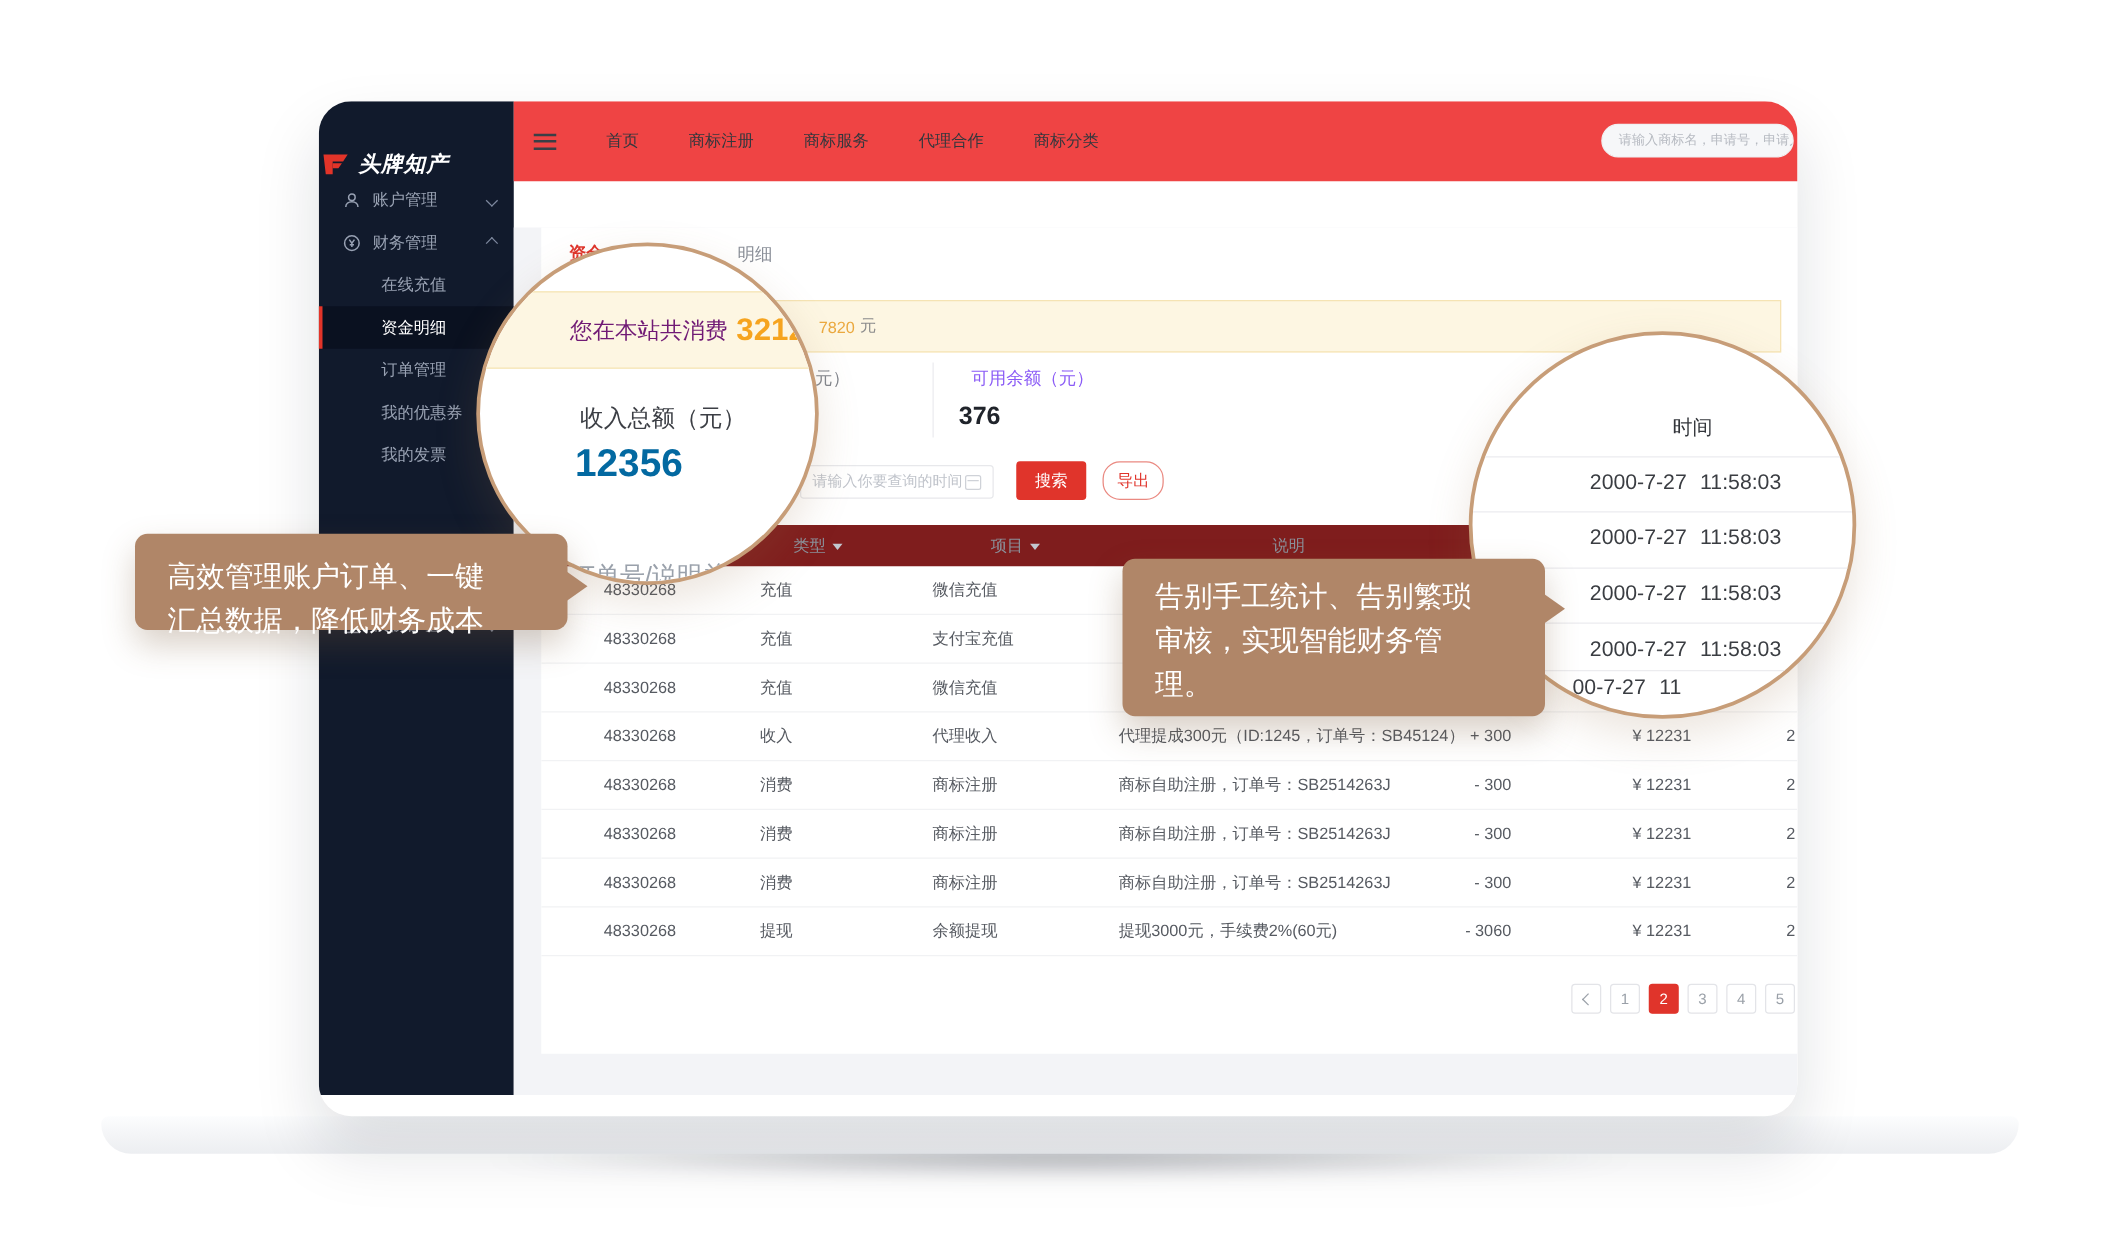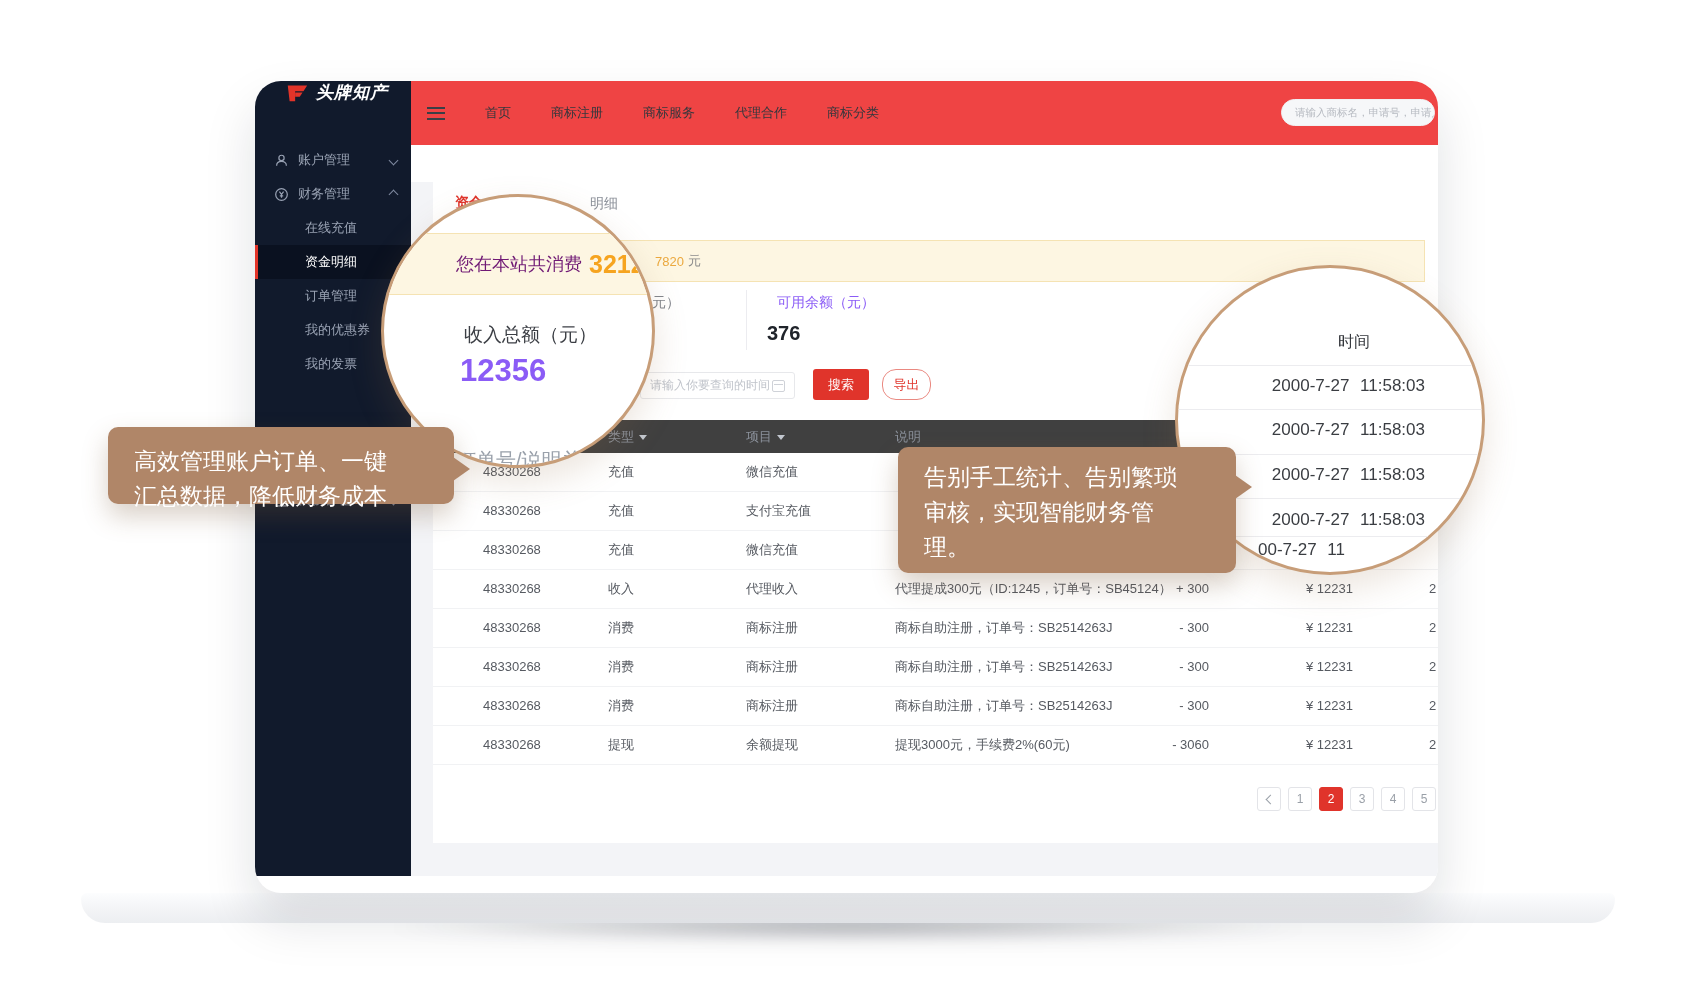--- a/index.html
+++ b/index.html
@@ -9,21 +9,21 @@
   
   .base-shadow { position:absolute; left:200px; top:906px; width:1296px; height:40px; z-index:0;
     background:radial-gradient(ellipse 50% 50% at 50% 50%, rgba(25,30,45,.38), rgba(25,30,45,0) 72%); filter:blur(8px); }
   .laptop-base { position:absolute; left:81px; top:893px; width:1534px; height:30px; z-index:2;
     background:linear-gradient(180deg,#fcfdfe 0%,#f3f4f6 55%,#eceef1 100%); border-radius:6px 6px 24px 24px; }
   .screen { position:absolute; left:255px; top:81px; width:1183px; height:812px; background:#fff;
     border-radius:26px; box-shadow:0 26px 52px rgba(15,23,42,.13); overflow:hidden; z-index:10; }
 
   
   .sidebar { position:absolute; left:0; top:0; width:156px; height:795px; background:#111a2c; }
-  .logo { height:62px; display:flex; align-items:flex-start; gap:7px; padding-left:30px; }
+  .logo { height:62px; display:flex; align-items:flex-end; gap:7px; padding-left:1px; }
   .logo-text { color:#fff; font-size:17px; font-weight:bold; font-style:italic; letter-spacing:1px; white-space:nowrap; }
   .menu-item { height:34px; display:flex; align-items:center; gap:9px; padding:0 14px 0 19px; color:#9aa3b4; font-size:13px; cursor:pointer; }
   .menu-item .lbl { flex:1; }
   .sub-item { height:34px; line-height:34px; padding-left:50px; color:#9aa3b4; font-size:13px; position:relative; cursor:pointer; white-space:nowrap; }
   .sub-item.active { background:#0a1120; color:#fff; }
   .sub-item.active::before { content:""; position:absolute; left:0; top:0; width:3px; height:100%; background:#e23429; }
   .menu-gap { height:102px; }
   .chev { width:7px; height:7px; border-right:1.5px solid #7f8aa0; border-bottom:1.5px solid #7f8aa0; transform:rotate(45deg); flex:none; }
   .chev.up { transform:rotate(-135deg); }
   .sideicon { width:15px; height:15px; flex:none; stroke:#98a1b3; fill:none; stroke-width:1.3; }
@@ -63,21 +63,21 @@
 
   .date-input { position:absolute; left:207px; top:190px; width:155px; height:27px; border:1px solid #e7e8eb; border-radius:3px;
     display:flex; align-items:center; justify-content:space-between; padding:0 9px; font-size:12px; color:#c0c4cb; background:#fff; }
   .cal { width:13px; height:12px; border:1px solid #cfd2d8; border-radius:2px; position:relative; flex:none; }
   .cal::before { content:""; position:absolute; left:1px; right:1px; top:3px; height:1px; background:#cfd2d8; }
   .btn-search { position:absolute; left:380px; top:187px; width:56px; height:31px; background:#e0342b; color:#fff; font-size:13px;
     border:none; border-radius:3px; cursor:pointer; }
   .btn-export { position:absolute; left:449px; top:187px; width:49px; height:31px; background:#fff; color:#e0342b; font-size:13px;
     border:1px solid #ea8981; border-radius:14px; cursor:pointer; }
 
-  .thead { position:absolute; left:0; top:238px; width:1005px; height:33px; background:#404040; font-size:13px; color:#8b919b; line-height:33px; }
+  .thead { position:absolute; left:0; top:238px; width:1005px; height:33px; background:#7f1d1d; font-size:13px; color:#8b919b; line-height:33px;text-align:center; }
   .caret { display:inline-block; margin-left:5px; border-left:4px solid transparent; border-right:4px solid transparent;
     border-top:5px solid #c2c7cf; vertical-align:middle; }
   .col { position:absolute; white-space:nowrap; }
   .c-order { left:50px; width:112px; }
   .c-type  { left:175px; width:92px; }
   .c-proj  { left:313px; width:132px; }
   .c-desc  { left:462px; width:272px; }
   .c-amt   { left:690px; width:86px; text-align:right; }
   .c-bal   { left:828px; width:92px; text-align:right; }
   .c-time  { left:996px; width:20px; }
@@ -101,21 +101,21 @@
 
   
   .mag { position:absolute; border-radius:50%; background:#fff; border:3px solid #c79d78; overflow:hidden; z-index:50;
     box-shadow:0 14px 34px rgba(150,110,70,.18); }
   .mag-left { left:381px; top:194px; width:274px; height:274px; }
   .ml-banner { position:absolute; left:0; top:36px; width:274px; height:62px; background:#fdf6e2;
     border-top:1px solid #f5e3b3; border-bottom:1px solid #f5e3b3; display:flex; align-items:center; padding-left:72px; white-space:nowrap; }
   .ml-banner-prefix { font-size:18px; color:#701a75; }
   .ml-banner-value { font-size:25px; font-weight:bold; color:#f6a41f; margin-left:7px; }
   .ml-stat-label { position:absolute; left:80px; top:125px; font-size:19px; color:#3c3f45; }
-  .ml-stat-value { position:absolute; left:76px; top:156px; font-size:31px; font-weight:bold; color:#8b5cf6; }
+  .ml-stat-value { position:absolute; left:76px; top:156px; font-size:31px; font-weight:bold; color:#0369a1; }
   .ml-header-frag { position:absolute; left:72px; top:250px; font-size:20px; color:#9aa1ab; white-space:nowrap; }
 
   .mag-right { left:1175px; top:265px; width:310px; height:310px; }
   .mr-header { position:absolute; left:160px; top:64px; font-size:16px; color:#33363b; }
   .mr-sep { position:absolute; left:0; width:310px; height:1px; background:#ececef; }
   .mr-time { position:absolute; right:57px; font-size:17px; color:#3a3d42; white-space:nowrap; word-spacing:6px; }
   .mr-partial { position:absolute; left:80px; top:272px; font-size:17px; color:#3a3d42; white-space:nowrap; word-spacing:6px; }
 </style>
 </head>
 <body>

